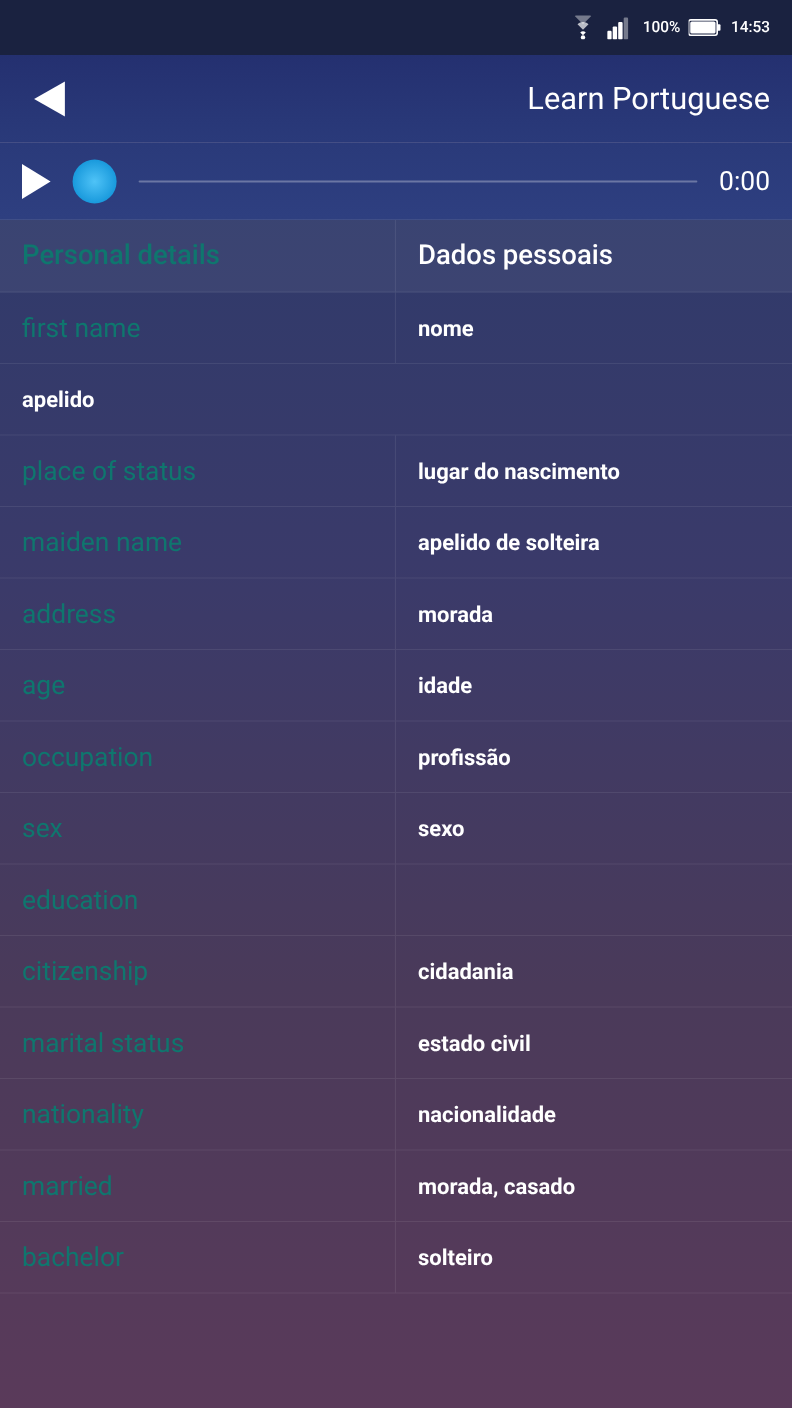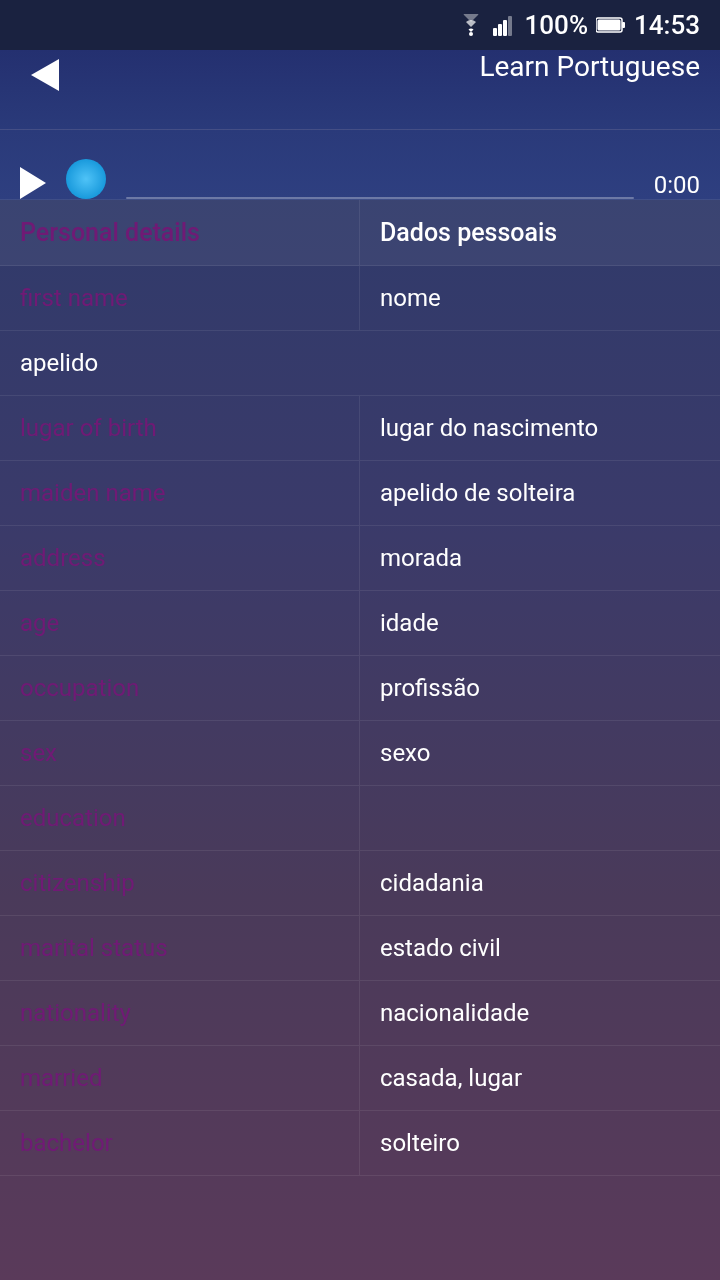--- a/index.html
+++ b/index.html
@@ -26,31 +26,32 @@
       gap: 12px;
     }
 
     .status-icons {
       display: flex;
       align-items: center;
       gap: 8px;
     }
 
     .status-text {
-      font-size: 26px;
+      font-size: 14px;
       font-weight: 500;
       color: #ffffff;
     }
 
     
     .header {
       width: 100%;
       height: 80px;
       background: linear-gradient(180deg, #243070 0%, #2a3a7a 100%);
       display: flex;
+      align-items: center;
       padding: 0 20px;
       border-bottom: 1px solid rgba(255,255,255,0.15);
     }
 
     .back-button {
       width: 50px;
       height: 50px;
       display: flex;
       align-items: center;
       justify-content: center;
@@ -73,21 +74,21 @@
       color: #ffffff;
       font-weight: 400;
     }
 
     
     .audio-bar {
       width: 100%;
       height: 70px;
       background: linear-gradient(180deg, #2a3a7a 0%, #2e3f80 100%);
       display: flex;
-      align-items: flex-end;
+      align-items: center;
       padding: 0 20px;
       gap: 20px;
       border-bottom: 1px solid rgba(255,255,255,0.1);
     }
 
     .play-button {
       width: 0;
       height: 0;
       border-top: 16px solid transparent;
       border-bottom: 16px solid transparent;
@@ -134,33 +135,34 @@
     }
 
     .vocab-row.header-row {
       background: rgba(255,255,255,0.05);
     }
 
     .col-en {
       width: 50%;
       padding: 18px 20px;
       font-size: 24px;
-      color: #701a75;
+      color: #0f766e;
       display: flex;
       align-items: center;
       border-right: 1px solid rgba(255,255,255,0.08);
     }
 
     .col-pt {
       width: 50%;
       padding: 18px 20px;
-      font-size: 24px;
-      color: #ffffff;
-      display: flex;
-      align-items: center;
+      font-size: 20px;
+      color: #ffffff;
+      display: flex;
+      align-items: center;
+      font-weight: bold;
     }
 
     .vocab-row.header-row .col-en,
     .vocab-row.header-row .col-pt {
       font-size: 25px;
       font-weight: 500;
     }
   </style>
 </head>
 <body>
@@ -212,21 +214,21 @@
       <div class="col-pt">Dados pessoais</div>
     </div>
     <div class="vocab-row">
       <div class="col-en">first name</div>
       <div class="col-pt">nome</div>
     </div>
     <div class="vocab-row">
       <div class="col-pt">apelido</div>
     </div>
     <div class="vocab-row">
-      <div class="col-en">lugar of birth</div>
+      <div class="col-en">place of status</div>
       <div class="col-pt">lugar do nascimento</div>
     </div>
     <div class="vocab-row">
       <div class="col-en">maiden name</div>
       <div class="col-pt">apelido de solteira</div>
     </div>
     <div class="vocab-row">
       <div class="col-en">address</div>
       <div class="col-pt">morada</div>
     </div>
@@ -252,19 +254,19 @@
     <div class="vocab-row">
       <div class="col-en">marital status</div>
       <div class="col-pt">estado civil</div>
     </div>
     <div class="vocab-row">
       <div class="col-en">nationality</div>
       <div class="col-pt">nacionalidade</div>
     </div>
     <div class="vocab-row">
       <div class="col-en">married</div>
-      <div class="col-pt">casada, lugar</div>
+      <div class="col-pt">morada, casado</div>
     </div>
     <div class="vocab-row">
       <div class="col-en">bachelor</div>
       <div class="col-pt">solteiro</div>
     </div>
   </div>
 
 </body></html>

